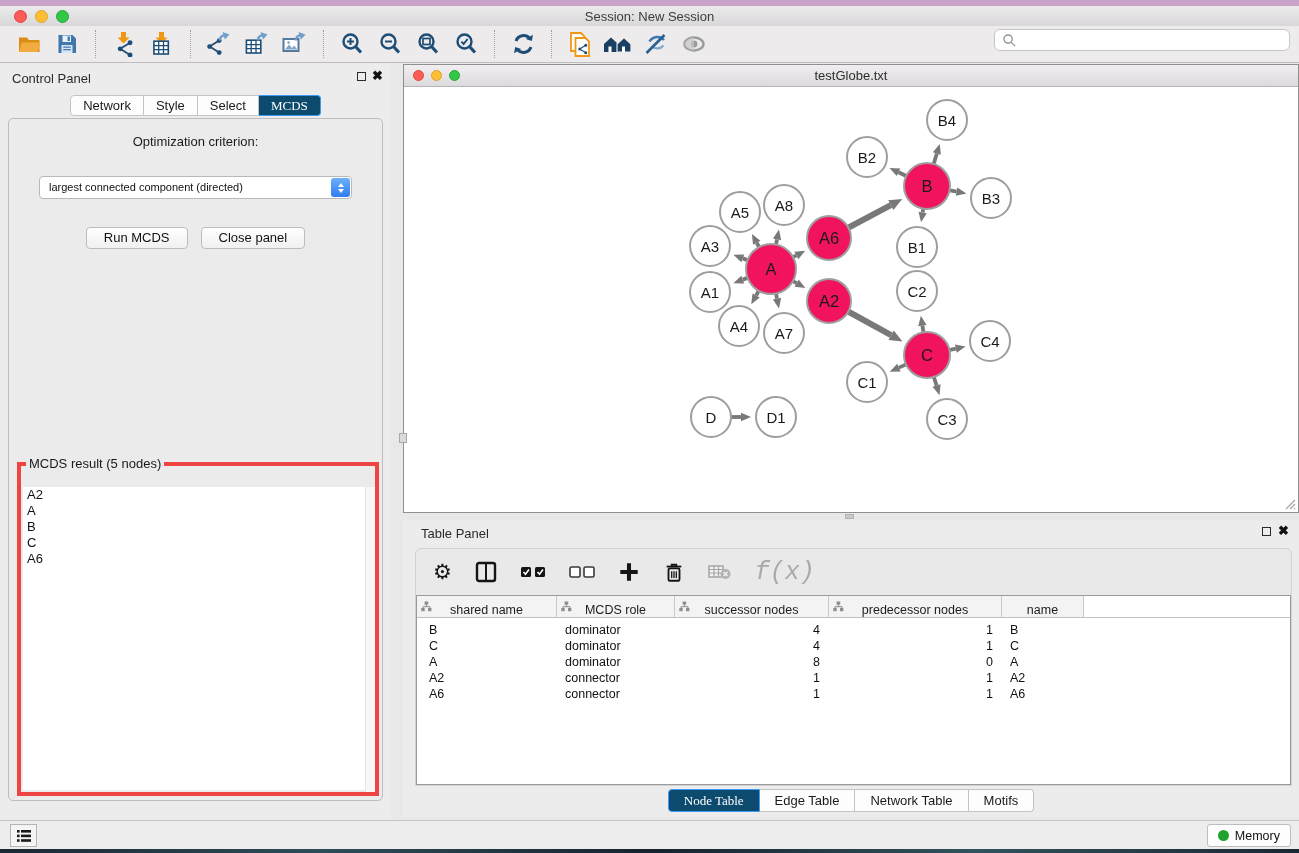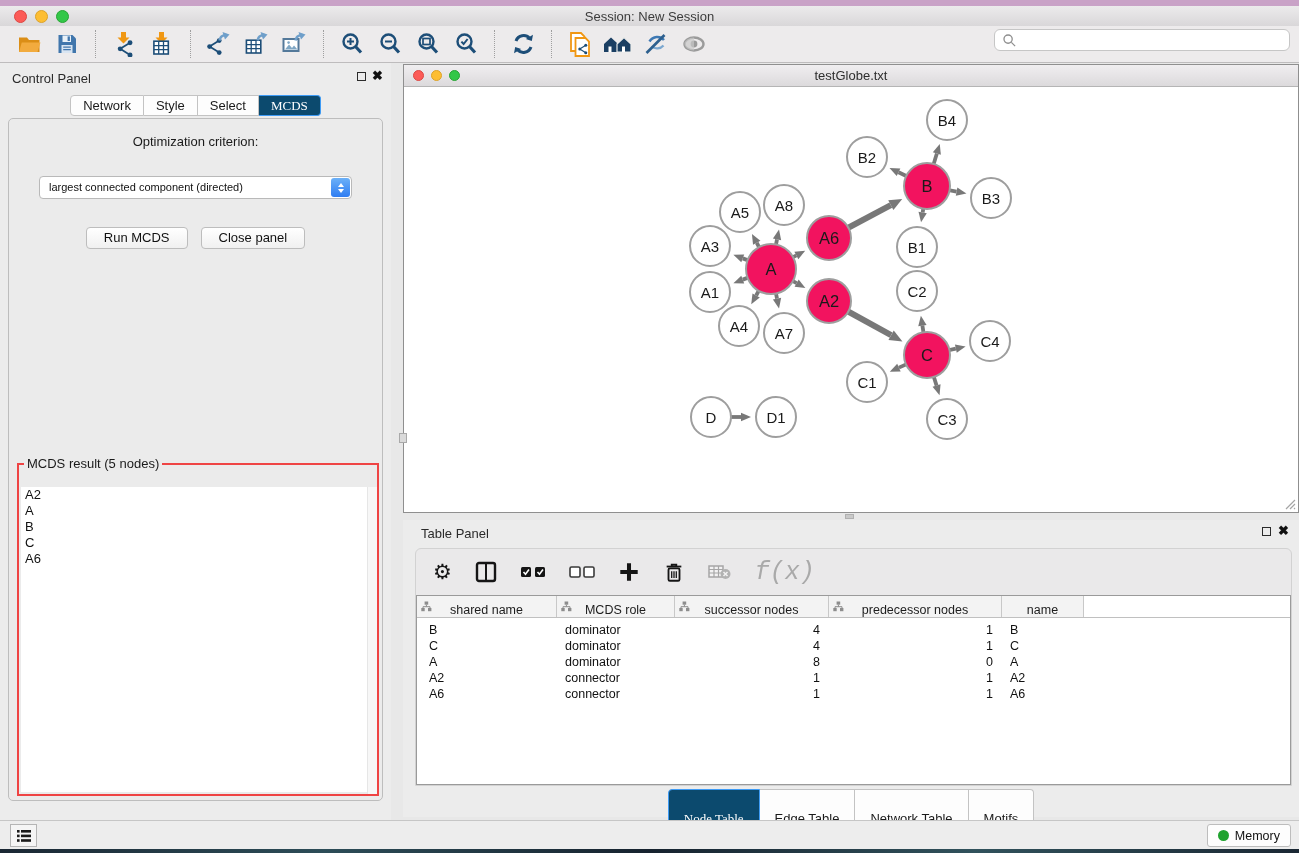--- a/index.html
+++ b/index.html
@@ -45,21 +45,21 @@
   .mac-select { position:relative; width:313px; height:23px; margin:27px auto 0; background:#fff;
     border:1px solid #b9b9b9; border-radius:4px; line-height:21px; padding-left:9px; font-size:11px; color:#111; }
   .mac-select .spinner { position:absolute; right:1px; top:1px; width:19px; height:19px; border-radius:3px;
     background:linear-gradient(#6cb1f8,#2f7df2); display:flex; flex-direction:column; align-items:center; justify-content:center; gap:2px; }
   .spin-up { width:0; height:0; border-left:3.5px solid transparent; border-right:3.5px solid transparent; border-bottom:4.5px solid #fff; }
   .spin-dn { width:0; height:0; border-left:3.5px solid transparent; border-right:3.5px solid transparent; border-top:4.5px solid #fff; }
   .btn-row { display:flex; justify-content:center; gap:13px; margin-top:12px; }
   .mac-btn { height:22px; padding:0 17px; background:linear-gradient(#ffffff,#f0f0f0);
     border:1px solid #bdbdbd; border-radius:4px; font-size:13px; color:#111; line-height:20px;margin-top:16px; }
   .mcds-fieldset { position:absolute; left:8px; right:3px; top:337px; bottom:4px;
-    border:2px solid #ef4444; padding:2px; }
+    border:4px solid #ef4444; padding:2px; }
   .mcds-fieldset legend { font-size:13px; color:#1a1a1a; padding:0 3px; margin-left:3px; }
   .mcds-list { position:absolute; left:2px; right:2px; top:16px; bottom:2px; background:#fff; overflow:hidden; }
   .mcds-item { font-size:13px; color:#111; padding:0 0 0 4px; height:16px; line-height:16px; }
   .mcds-scroll { position:absolute; right:0; top:0; bottom:0; width:10px; background:#f7f7f7; border-left:1px solid #e6e6e6; }
 
   
   .network-window { position:absolute; left:403px; top:64px; width:896px; height:449px;
     background:#fff; border:1px solid #8f8f8f; }
   .nw-titlebar { position:relative; height:22px; background:linear-gradient(#f0eef0,#dcdadc);
     border-bottom:1px solid #b5b5b5; display:flex; align-items:center; }
@@ -84,21 +84,21 @@
   .th { background:#f3f3f3; border-right:1px solid #c8c8c8; position:relative; display:flex; align-items:flex-end; justify-content:center; font-size:12.5px; color:#1d1d1d; }
   .th .hicon { position:absolute; left:4px; top:5px; }
   .th.nofill { background:#fff; border-right:none; }
   .trow { display:grid; grid-template-columns:140px 118px 154px 173px 82px 1fr; height:16px; line-height:16px; font-size:12.5px; color:#111; }
   .td { overflow:hidden; white-space:nowrap; }
   .td.l { padding-left:12px; text-align:left; }
   .td.l2 { padding-left:8px; text-align:left; }
   .td.r { padding-right:9px; text-align:right; }
   .tbody { padding-top:4px; }
   .tp-tabs { position:absolute; left:0; right:0; top:269px; display:flex; justify-content:center; }
-  .tp-tabs .seg-tab { height:23px; line-height:22px; padding:18px 15px; }
+  .tp-tabs .seg-tab { height:23px; line-height:22px; padding:0 15px; }
 
   
   .statusbar { position:absolute; left:0; top:820px; width:1299px; height:34px; background:#ededed; border-top:1px solid #c6c6c6; }
   .sb-left-btn { position:absolute; left:10px; top:3px; width:27px; height:23px; background:#f5f5f5;
     border:1px solid #b5b5b5; display:flex; align-items:center; justify-content:center; }
   .memory-btn { position:absolute; right:8px; top:3px; height:23px; background:#fdfdfd; border:1px solid #bdbdbd;
     border-radius:3px; display:flex; align-items:center; gap:6px; padding:0 10px; font-size:12.5px; color:#111; }
   .memory-dot { width:11px; height:11px; border-radius:50%; background:#1fa22e; }
   .wallpaper { position:absolute; left:0; top:849px; width:1299px; height:4px;
     background:linear-gradient(90deg,#1a2733,#2d4d58,#16222e,#31525c,#1a2733); }

